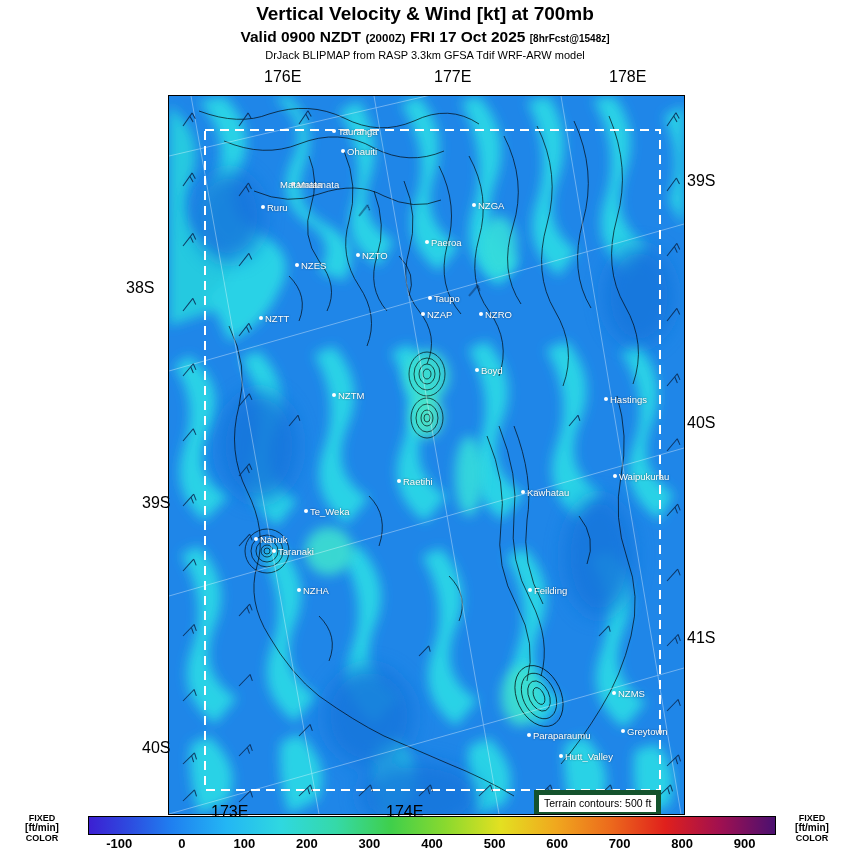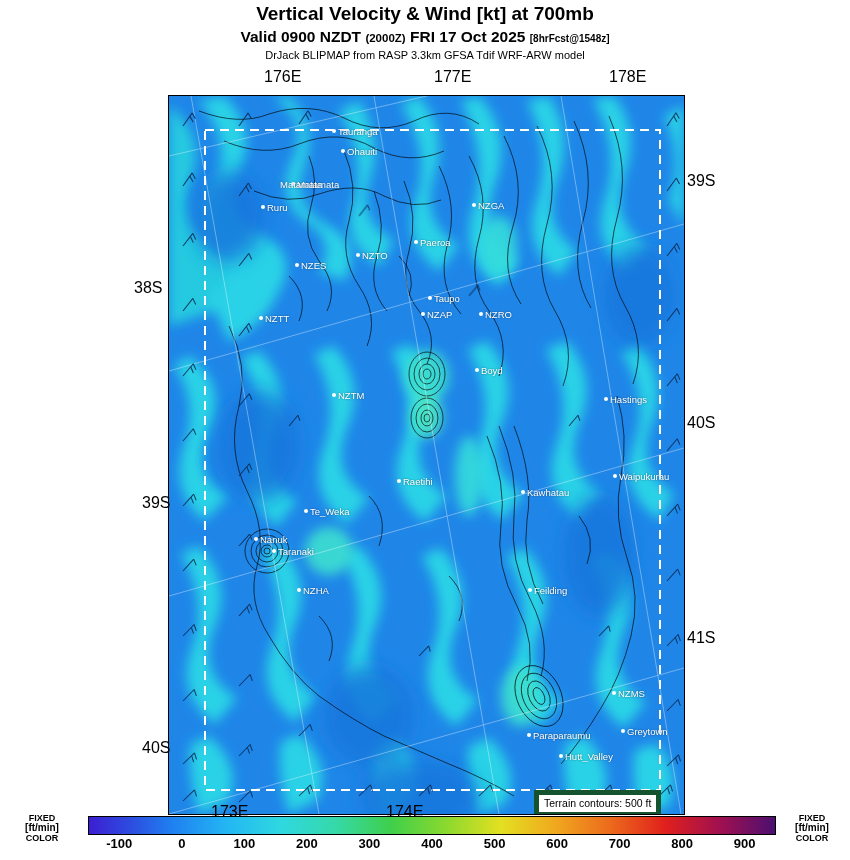--- a/index.html
+++ b/index.html
@@ -534,21 +534,21 @@
       </g>
     </svg>
 
     <div id="place-layer">
         <div class="place" style="left: 163px; top: 30px;"><span class="dot"></span><span>Tauranga</span></div>
         <div class="place" style="left: 172px; top: 50px;"><span class="dot"></span><span>Ohauiti</span></div>
         <div class="place" style="left: 122px; top: 83px;"><span class="dot"></span><span>Matamata</span></div>
         <div class="place" style="left: 111px; top: 83px;"><span>Matamata</span></div>
         <div class="place" style="left: 92px; top: 106px;"><span class="dot"></span><span>Ruru</span></div>
         <div class="place" style="left: 303px; top: 104px;"><span class="dot"></span><span>NZGA</span></div>
-        <div class="place" style="left: 245px; top: 141px; text-align: right;"><span class="dot"></span><span>Paeroa</span></div>
+        <div class="place" style="left: 256px; top: 141px; text-align: right;"><span class="dot"></span><span>Paeroa</span></div>
         <div class="place" style="left: 187px; top: 154px;"><span class="dot"></span><span>NZTO</span></div>
         <div class="place" style="left: 126px; top: 164px;"><span class="dot"></span><span>NZES</span></div>
         <div class="place" style="left: 259px; top: 197px;"><span class="dot"></span><span>Taupo</span></div>
         <div class="place" style="left: 90px; top: 217px;"><span class="dot"></span><span>NZTT</span></div>
         <div class="place" style="left: 252px; top: 213px;"><span class="dot"></span><span>NZAP</span></div>
         <div class="place" style="left: 310px; top: 213px;"><span class="dot"></span><span>NZRO</span></div>
         <div class="place" style="left: 306px; top: 269px;"><span class="dot"></span><span>Boyd</span></div>
         <div class="place" style="left: 163px; top: 294px;"><span class="dot"></span><span>NZTM</span></div>
         <div class="place" style="left: 435px; top: 298px;"><span class="dot"></span><span>Hastings</span></div>
         <div class="place" style="left: 228px; top: 380px;"><span class="dot"></span><span>Raetihi</span></div>
@@ -567,21 +567,21 @@
 
     <div class="terrain-box">Terrain contours: 500 ft</div>
   </div>
 
   <div id="axis-layer">
       <div class="axis-label" style="left: 264px; top: 68px;">176E</div>
       <div class="axis-label" style="left: 434px; top: 68px;">177E</div>
       <div class="axis-label" style="left: 609px; top: 68px;">178E</div>
       <div class="axis-label" style="left: 211px; top: 803px;">173E</div>
       <div class="axis-label" style="left: 386px; top: 803px;">174E</div>
-      <div class="axis-label" style="left: 134px; top: 279px; text-align: right;">38S</div>
+      <div class="axis-label" style="left: 126px; top: 279px; text-align: right;">38S</div>
       <div class="axis-label" style="left: 142px; top: 494px;">39S</div>
       <div class="axis-label" style="left: 142px; top: 739px;">40S</div>
       <div class="axis-label" style="left: 687px; top: 172px;">39S</div>
       <div class="axis-label" style="left: 687px; top: 414px;">40S</div>
       <div class="axis-label" style="left: 687px; top: 629px;">41S</div>
     </div>
 
   <div class="cbar-wrap">
     <div class="cbar-side left">
       <div>FIXED</div>

